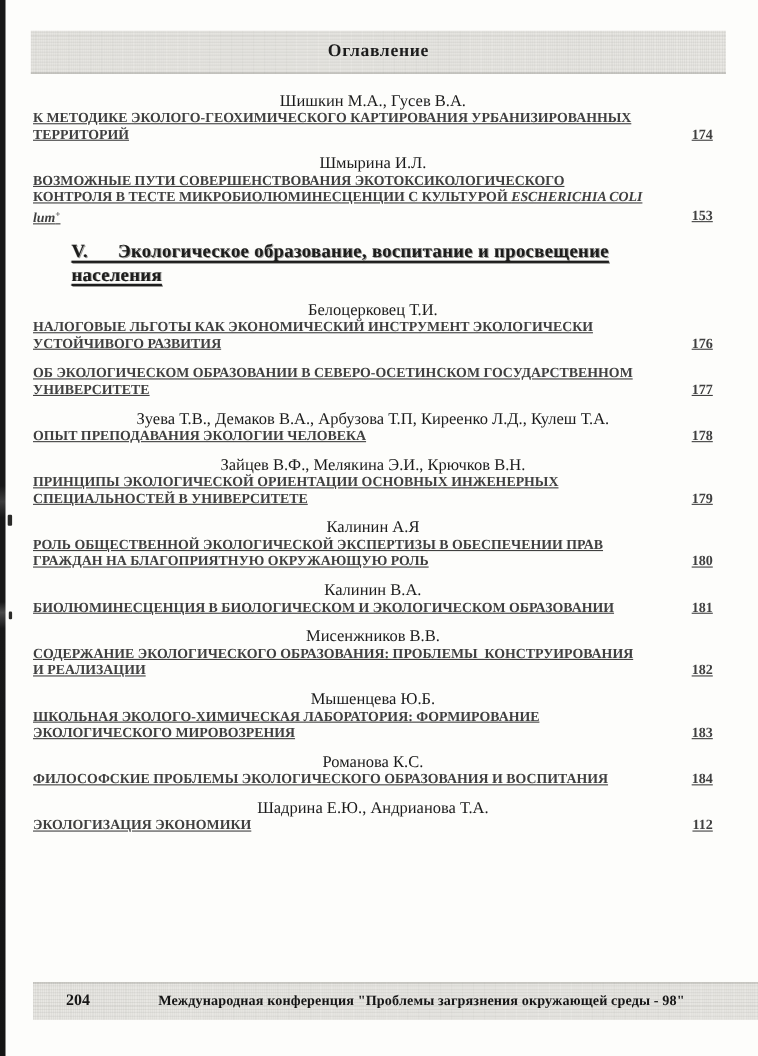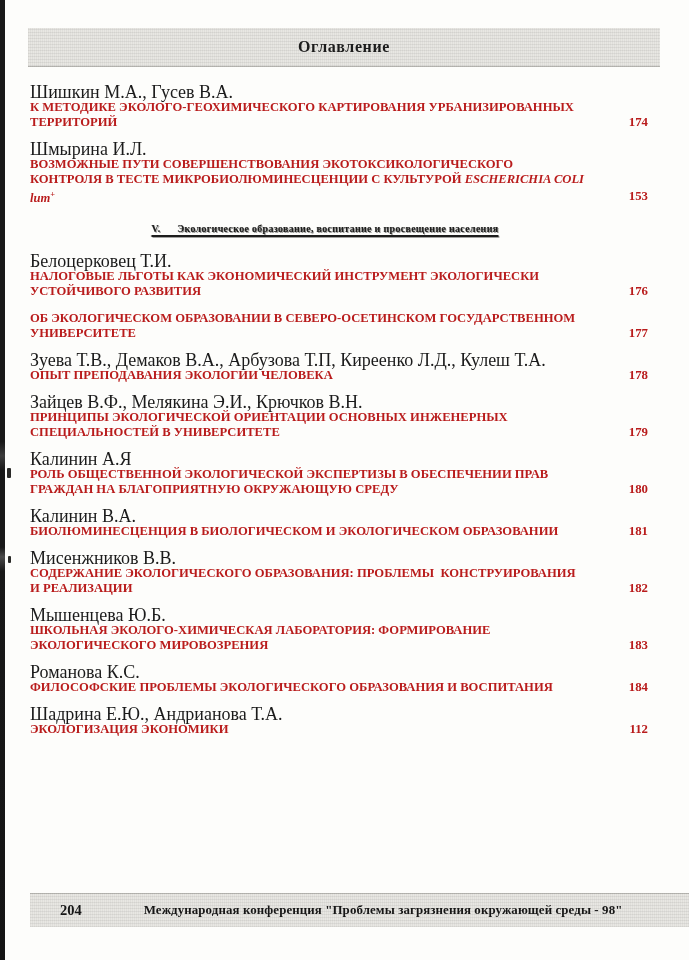--- a/index.html
+++ b/index.html
@@ -34,40 +34,39 @@
     display: flex; align-items: center; justify-content: center;
     border-bottom: 1px solid rgba(90,90,84,0.35);
   }
   .header-title {
     font-weight: bold; font-size: 16px; letter-spacing: 0.6px; color: #1c1c1c;
   }
 
   .content { position: absolute; left: 30px; top: 85px; width: 618px; }
 
   .entry { margin-bottom: 12px; }
-  .author { font-size: 18px; line-height: 15px; color: #1b1b1b; }
+  .author { font-size: 15px; line-height: 15px; color: #1b1b1b; text-align: center; }
   .tline {
     font-weight: bold; font-size: 12.6px; line-height: 15px;
-    white-space: pre-wrap; color: #b91c1c;
+    white-space: pre-wrap; color: #404040; text-decoration: underline;
   }
   .last-row { display: flex; justify-content: space-between; align-items: center; }
   .ttext { white-space: pre-wrap; }
   .pagenum { font-weight: bold; font-size: 12.8px; padding-left: 12px; }
   sup { font-size: 0.65em; }
 
   .section-head {
     margin: 10px 0 15px 35px; max-width: 520px;
-    font-weight: bold; font-size: 10px; line-height: 21px;
+    font-weight: bold; font-size: 17px; line-height: 21px;
     color: #1d1d1c;
     text-decoration: underline;
     text-decoration-thickness: 2px;
     text-underline-offset: 3px;
     text-shadow: 0.9px 0.9px 0 rgba(30,30,28,0.45), -0.4px 0 0 rgba(30,30,28,0.3);
     letter-spacing: 0.3px;
-    text-align: center;
   }
 
   .footer-band {
     position: absolute; left: 30px; top: 893px; width: 672px; height: 33px;
     display: flex; align-items: center;
     border-top: 1px solid rgba(90,90,84,0.30);
   }
   .footer-page { font-weight: bold; font-size: 14.5px; margin-left: 30px; color: #161616; }
   .footer-text { font-weight: bold; font-size: 12.9px; margin-left: 62px; color: #161616; letter-spacing: 0.1px; }
 </style>
@@ -110,21 +109,21 @@
         <div class="tline last-row"><span class="ttext"><span>ОПЫТ ПРЕПОДАВАНИЯ ЭКОЛОГИИ ЧЕЛОВЕКА</span></span><span class="pagenum">178</span></div>
       </div>
       <div class="entry">
         <div class="author">Зайцев В.Ф., Мелякина Э.И., Крючков В.Н.</div>
         <div class="tline"><span class="ttext"><span>ПРИНЦИПЫ ЭКОЛОГИЧЕСКОЙ ОРИЕНТАЦИИ ОСНОВНЫХ ИНЖЕНЕРНЫХ</span></span></div>
         <div class="tline last-row"><span class="ttext"><span>СПЕЦИАЛЬНОСТЕЙ В УНИВЕРСИТЕТЕ</span></span><span class="pagenum">179</span></div>
       </div>
       <div class="entry">
         <div class="author">Калинин А.Я</div>
         <div class="tline"><span class="ttext"><span>РОЛЬ ОБЩЕСТВЕННОЙ ЭКОЛОГИЧЕСКОЙ ЭКСПЕРТИЗЫ В ОБЕСПЕЧЕНИИ ПРАВ</span></span></div>
-        <div class="tline last-row"><span class="ttext"><span>ГРАЖДАН НА БЛАГОПРИЯТНУЮ ОКРУЖАЮЩУЮ СРЕДУ</span></span><span class="pagenum">180</span></div>
+        <div class="tline last-row"><span class="ttext"><span>ГРАЖДАН НА БЛАГОПРИЯТНУЮ ОКРУЖАЮЩУЮ РОЛЬ</span></span><span class="pagenum">180</span></div>
       </div>
       <div class="entry">
         <div class="author">Калинин В.А.</div>
         <div class="tline last-row"><span class="ttext"><span>БИОЛЮМИНЕСЦЕНЦИЯ В БИОЛОГИЧЕСКОМ И ЭКОЛОГИЧЕСКОМ ОБРАЗОВАНИИ</span></span><span class="pagenum">181</span></div>
       </div>
       <div class="entry">
         <div class="author">Мисенжников В.В.</div>
         <div class="tline"><span class="ttext"><span>СОДЕРЖАНИЕ ЭКОЛОГИЧЕСКОГО ОБРАЗОВАНИЯ: ПРОБЛЕМЫ  КОНСТРУИРОВАНИЯ</span></span></div>
         <div class="tline last-row"><span class="ttext"><span>И РЕАЛИЗАЦИИ</span></span><span class="pagenum">182</span></div>
       </div>

